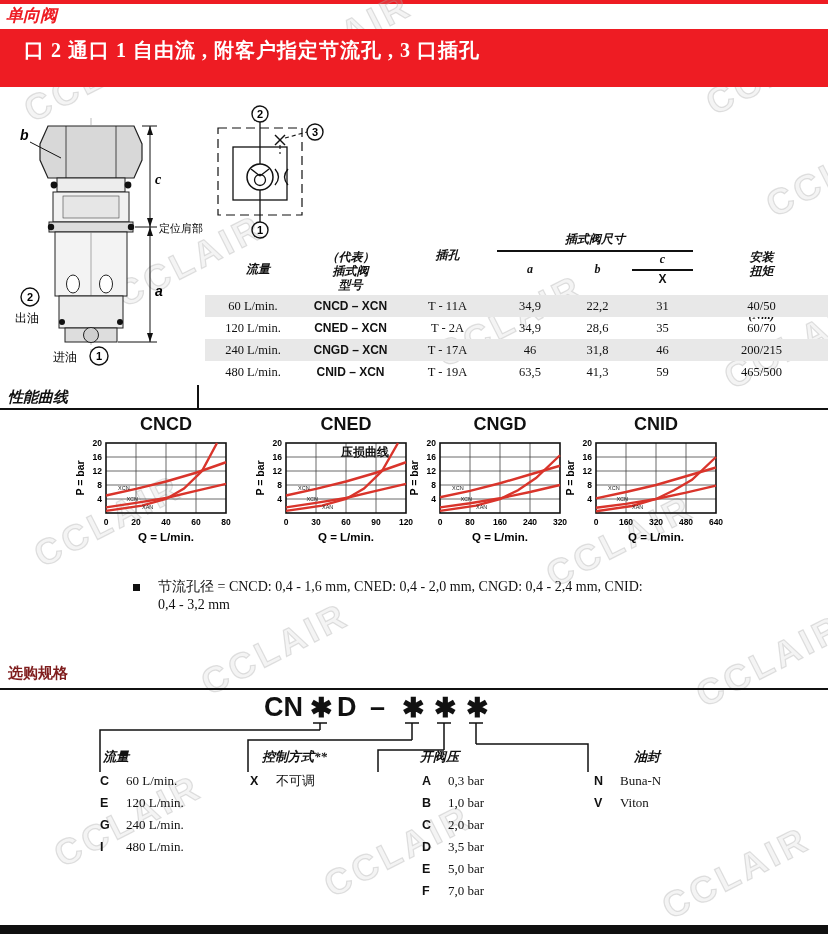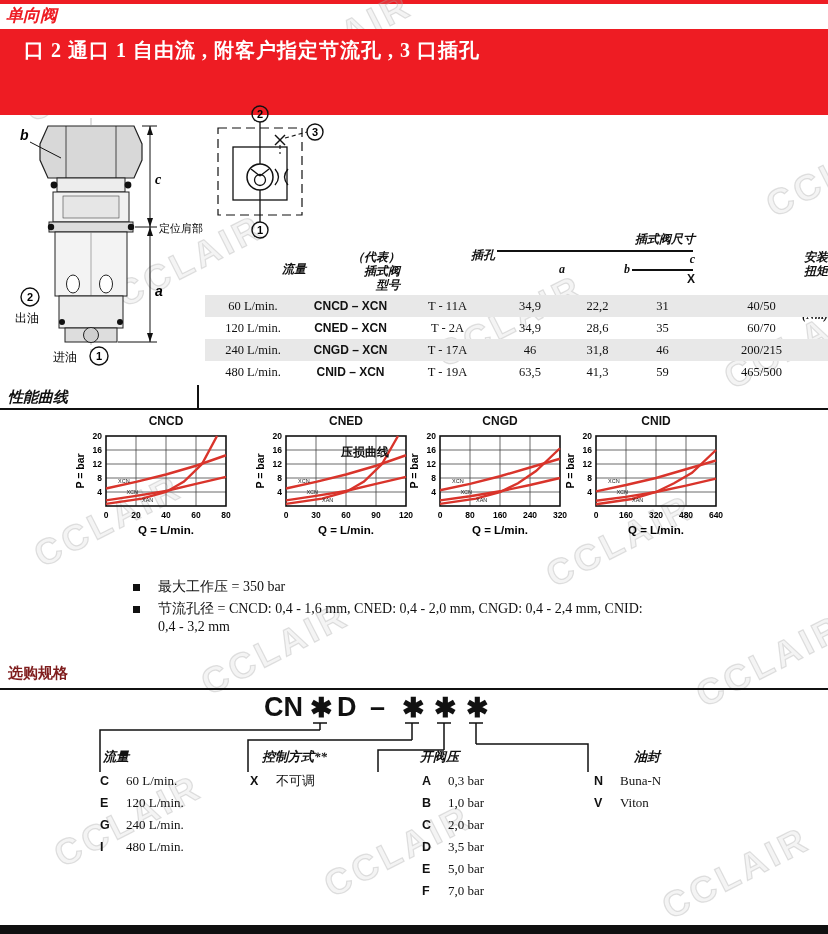--- a/index.html
+++ b/index.html
@@ -15,42 +15,42 @@
     position:absolute; font-family:"Liberation Sans", sans-serif;
     font-size:36px; font-weight:bold; letter-spacing:4px;
     color:rgba(185,185,185,0.16);
     -webkit-text-stroke:1.2px rgba(170,170,170,0.35);
     transform:rotate(-27deg); z-index:1; pointer-events:none; white-space:nowrap;
   }
 
   
   .top-red-line { left:0; top:0; width:828px; height:4px; background:#ee1c23; }
   .page-title { left:6px; top:4px; font-size:17px; font-weight:bold; font-style:italic; color:#ee1c23; z-index:2; }
-  .banner { left:0; top:29px; width:828px; height:86px; background:#ee1c23; z-index:2; }
+  .banner { left:0; top:29px; width:828px; height:58px; background:#ee1c23; z-index:2; }
   .banner-text { position:absolute; left:24px; top:8px; color:#fff; font-weight:bold; font-size:20px; font-family:"Liberation Serif", serif; letter-spacing:1px; }
 
   
   .section-head { font-size:15px; font-weight:bold; font-style:italic; z-index:3; }
   .rule { background:#111; z-index:3; }
 
   
   #spec-table-header { left:205px; top:233px; width:623px; height:62px; z-index:3; font-size:12px; }
-  .th { position:absolute; text-align:right; font-weight:bold; font-style:italic; line-height:1.15; }
+  .th { position:absolute; text-align:center; font-weight:bold; font-style:italic; line-height:1.15; }
   .th-line { position:absolute; height:1.5px; background:#111; }
   .dim-sub { font-family:"Liberation Serif", serif; font-style:italic; font-weight:bold; }
   #spec-rows { left:205px; top:295px; width:623px; z-index:3; }
   .row { display:grid; grid-template-columns:96px 99px 95px 70px 65px 65px 133px; height:22px; align-items:center; font-size:12.5px; }
   .row.stripe { background:#e8e8e8; }
   .row > div { text-align:center; }
   .cell-model { font-family:"Liberation Sans", sans-serif; font-weight:bold; font-size:12px; }
 
   
   #perf-section-title { left:8px; top:388px; }
   .chart-block { position:absolute; top:414px; width:170px; height:155px; z-index:3; }
-  .chart-title { margin-left:34px; width:120px; text-align:center; font-family:"Liberation Sans", sans-serif; font-weight:bold; font-size:12px; }
+  .chart-title { margin-left:34px; width:120px; text-align:center; font-family:"Liberation Sans", sans-serif; font-weight:bold; font-size:18px; }
   .chart-sub { left:330px; top:444px; width:70px; text-align:center; font-size:12px; font-weight:bold; z-index:4; }
   .chart-block svg { display:block; margin-top:4px; }
 
   
   #notes { left:133px; top:578px; width:560px; z-index:3; font-size:14px; }
   .note { display:flex; margin-bottom:4px; line-height:1.3; }
   .bullet { width:7px; height:7px; background:#111; margin:6px 18px 0 0; flex:0 0 7px; }
 
   
   #order-title { left:8px; top:664px; color:#7f1d1d; font-style:normal; }
@@ -356,24 +356,20 @@
         <text x="124" y="86" font-size="8.5" font-weight="bold" text-anchor="middle">480</text>
         <text x="154" y="86" font-size="8.5" font-weight="bold" text-anchor="middle">640</text>
         <text x="0" y="0" font-size="10.5" font-weight="bold" text-anchor="middle" transform="translate(12,39) rotate(-90)">P = bar</text>
         <text x="94" y="102" font-size="11.5" font-weight="bold" text-anchor="middle">Q = L/min.</text>
       </svg>
     </div>
 
   <div class="abs" id="notes">
     <div class="note">
         <span class="bullet"></span>
-        <span>最大工作压 = 350 bar</span>
-      </div>
-    <div class="note">
-        <span class="bullet"></span>
         <span style="max-width:500px;">节流孔径 = CNCD: 0,4 - 1,6 mm, CNED: 0,4 - 2,0 mm, CNGD: 0,4 - 2,4 mm, CNID: 0,4 - 3,2 mm</span>
       </div>
   </div>
 
   <div class="abs section-head" id="order-title">选购规格</div>
   <div class="abs rule" id="order-rule"></div>
 
   <span class="code-seg" style="left:264px;">CN</span>
   <span class="code-seg" style="left:310px;">✱</span>
   <span class="code-seg" style="left:337px;">D</span>

